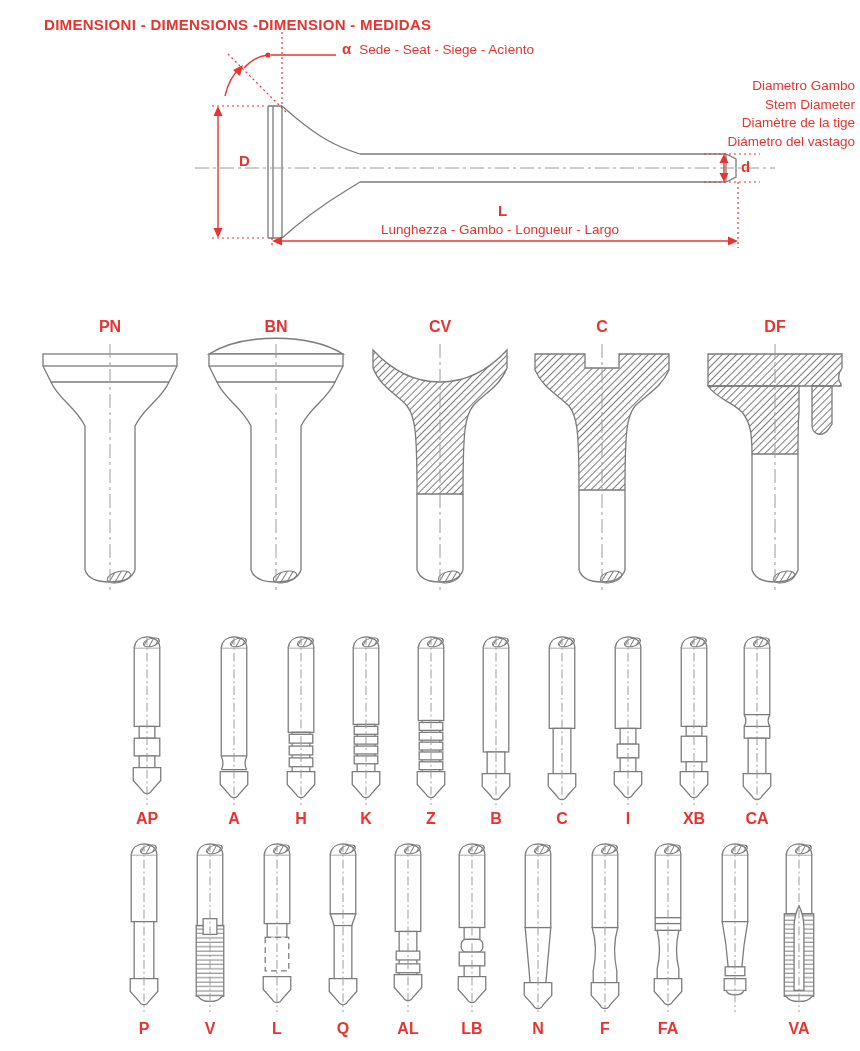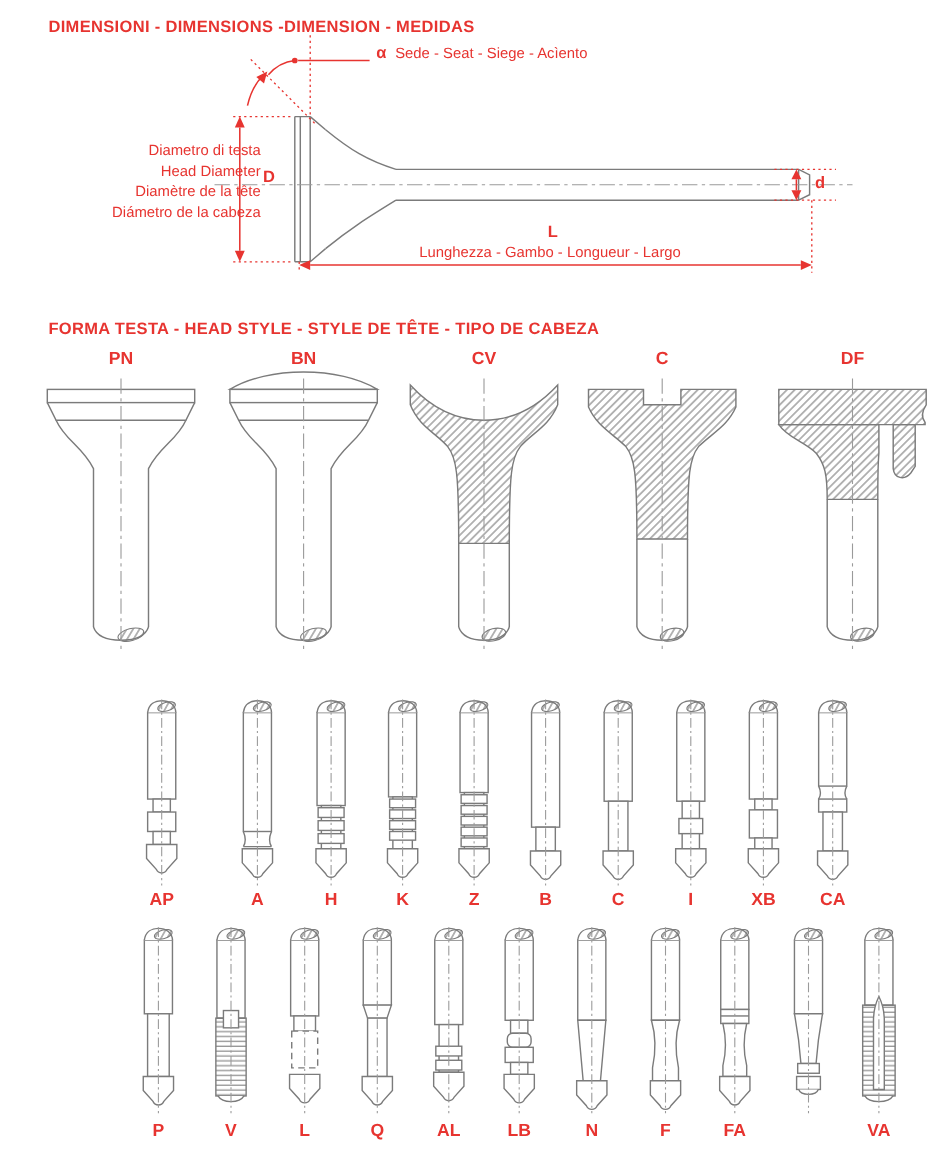--- a/index.html
+++ b/index.html
@@ -80,34 +80,33 @@
       <polygon class="ra" points="738,213 728,208.5 728,217.5"></polygon>
       <path class="rd" d="M272,210 V220 M738,154 V220"></path>
     </g>
   </svg>
 
   <div class="alpha-row" style="left:342px;top:40px">
     <span class="alpha-sym">α</span>
     <span>Sede - Seat - Siege - Acìento</span>
   </div>
 
-  <div class="red-note right-align" style="left:40px;top:128px;width:197px">
-    <div>Diametro di testa</div>
-    <div>Head Diameter</div>
-    <div>Diamètre de la tête</div>
-    <div>Diámetro de la cabeza</div>
+  <div class="dim-sym" style="left:239px;top:152px">D</div>
+
+  <div class="red-note right-align" style="left:600px;top:77px;width:255px">
+    <div>Diametro Gambo</div>
+    <div>Stem Diameter</div>
+    <div>Diamètre de la tige</div>
+    <div>Diámetro del vastago</div>
   </div>
-  <div class="dim-sym" style="left:239px;top:152px">D</div>
-
   <div class="dim-sym" style="left:741px;top:158px">d</div>
 
   <div class="dim-sym" style="left:498px;top:202px">L</div>
   <div class="red-note" style="left:260px;top:221px;width:480px;text-align:center">Lunghezza - Gambo - Longueur - Largo</div>
 
-  <h2 class="sec-title" style="top:287px">FORMA TESTA - HEAD STYLE - STYLE DE TÊTE - TIPO DE CABEZA</h2>
 
   <div class="fig-label" style="left:35px;top:318px;width:150px">PN</div>
   <div class="fig-label" style="left:201px;top:318px;width:150px">BN</div>
   <div class="fig-label" style="left:365px;top:318px;width:150px">CV</div>
   <div class="fig-label" style="left:527px;top:318px;width:150px">C</div>
   <div class="fig-label" style="left:700px;top:318px;width:150px">DF</div>
 
   <svg style="left:35px;top:338px" width="150" height="258" viewBox="0 0 150 258">
     <rect class="w" x="8" y="16" width="134" height="12"></rect>
     <path class="o" d="M8,28 L16,44 H134 L142,28"></path>

